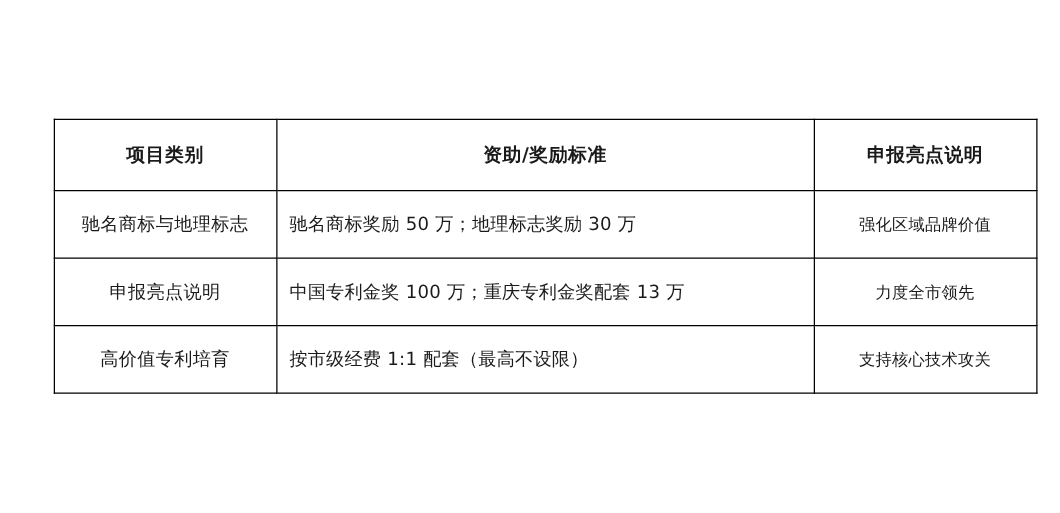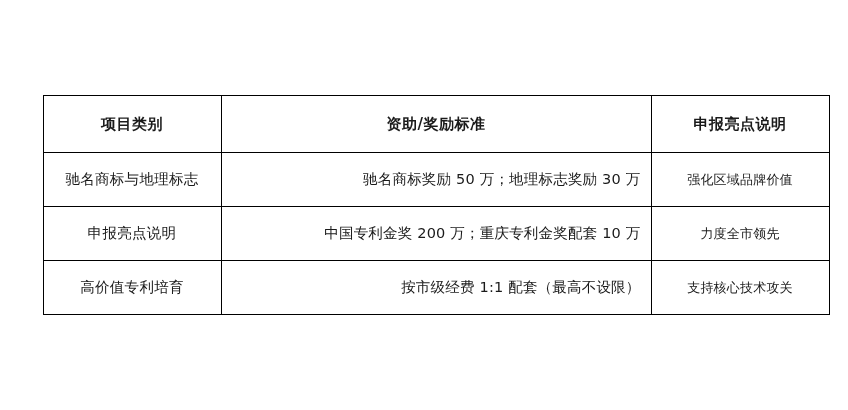--- a/index.html
+++ b/index.html
@@ -46,21 +46,21 @@
     letter-spacing: 0.5px;
   }
   tbody tr { height: 54px; }
   tbody td.cat {
     text-align: center;
     font-size: 14.5px;
     font-weight: normal;
     letter-spacing: 0.3px;
   }
   tbody td.std {
-    text-align: right;
+    text-align: left;
     font-size: 14.5px;
     letter-spacing: 0.2px;
   }
   tbody td.note {
     text-align: center;
     font-size: 13px;
     letter-spacing: 0.2px;
   }
 </style>
 </head>
@@ -81,21 +81,21 @@
       </tr>
     </thead>
     <tbody>
       <tr>
         <td class="cat">驰名商标与地理标志</td>
         <td class="std">驰名商标奖励 50 万；地理标志奖励 30 万</td>
         <td class="note">强化区域品牌价值</td>
       </tr>
       <tr>
         <td class="cat">申报亮点说明</td>
-        <td class="std">中国专利金奖 200 万；重庆专利金奖配套 10 万</td>
+        <td class="std">中国专利金奖 100 万；重庆专利金奖配套 13 万</td>
         <td class="note">力度全市领先</td>
       </tr>
       <tr>
         <td class="cat">高价值专利培育</td>
         <td class="std">按市级经费 1:1 配套（最高不设限）</td>
         <td class="note">支持核心技术攻关</td>
       </tr>
     </tbody>
   </table>
 </div>

